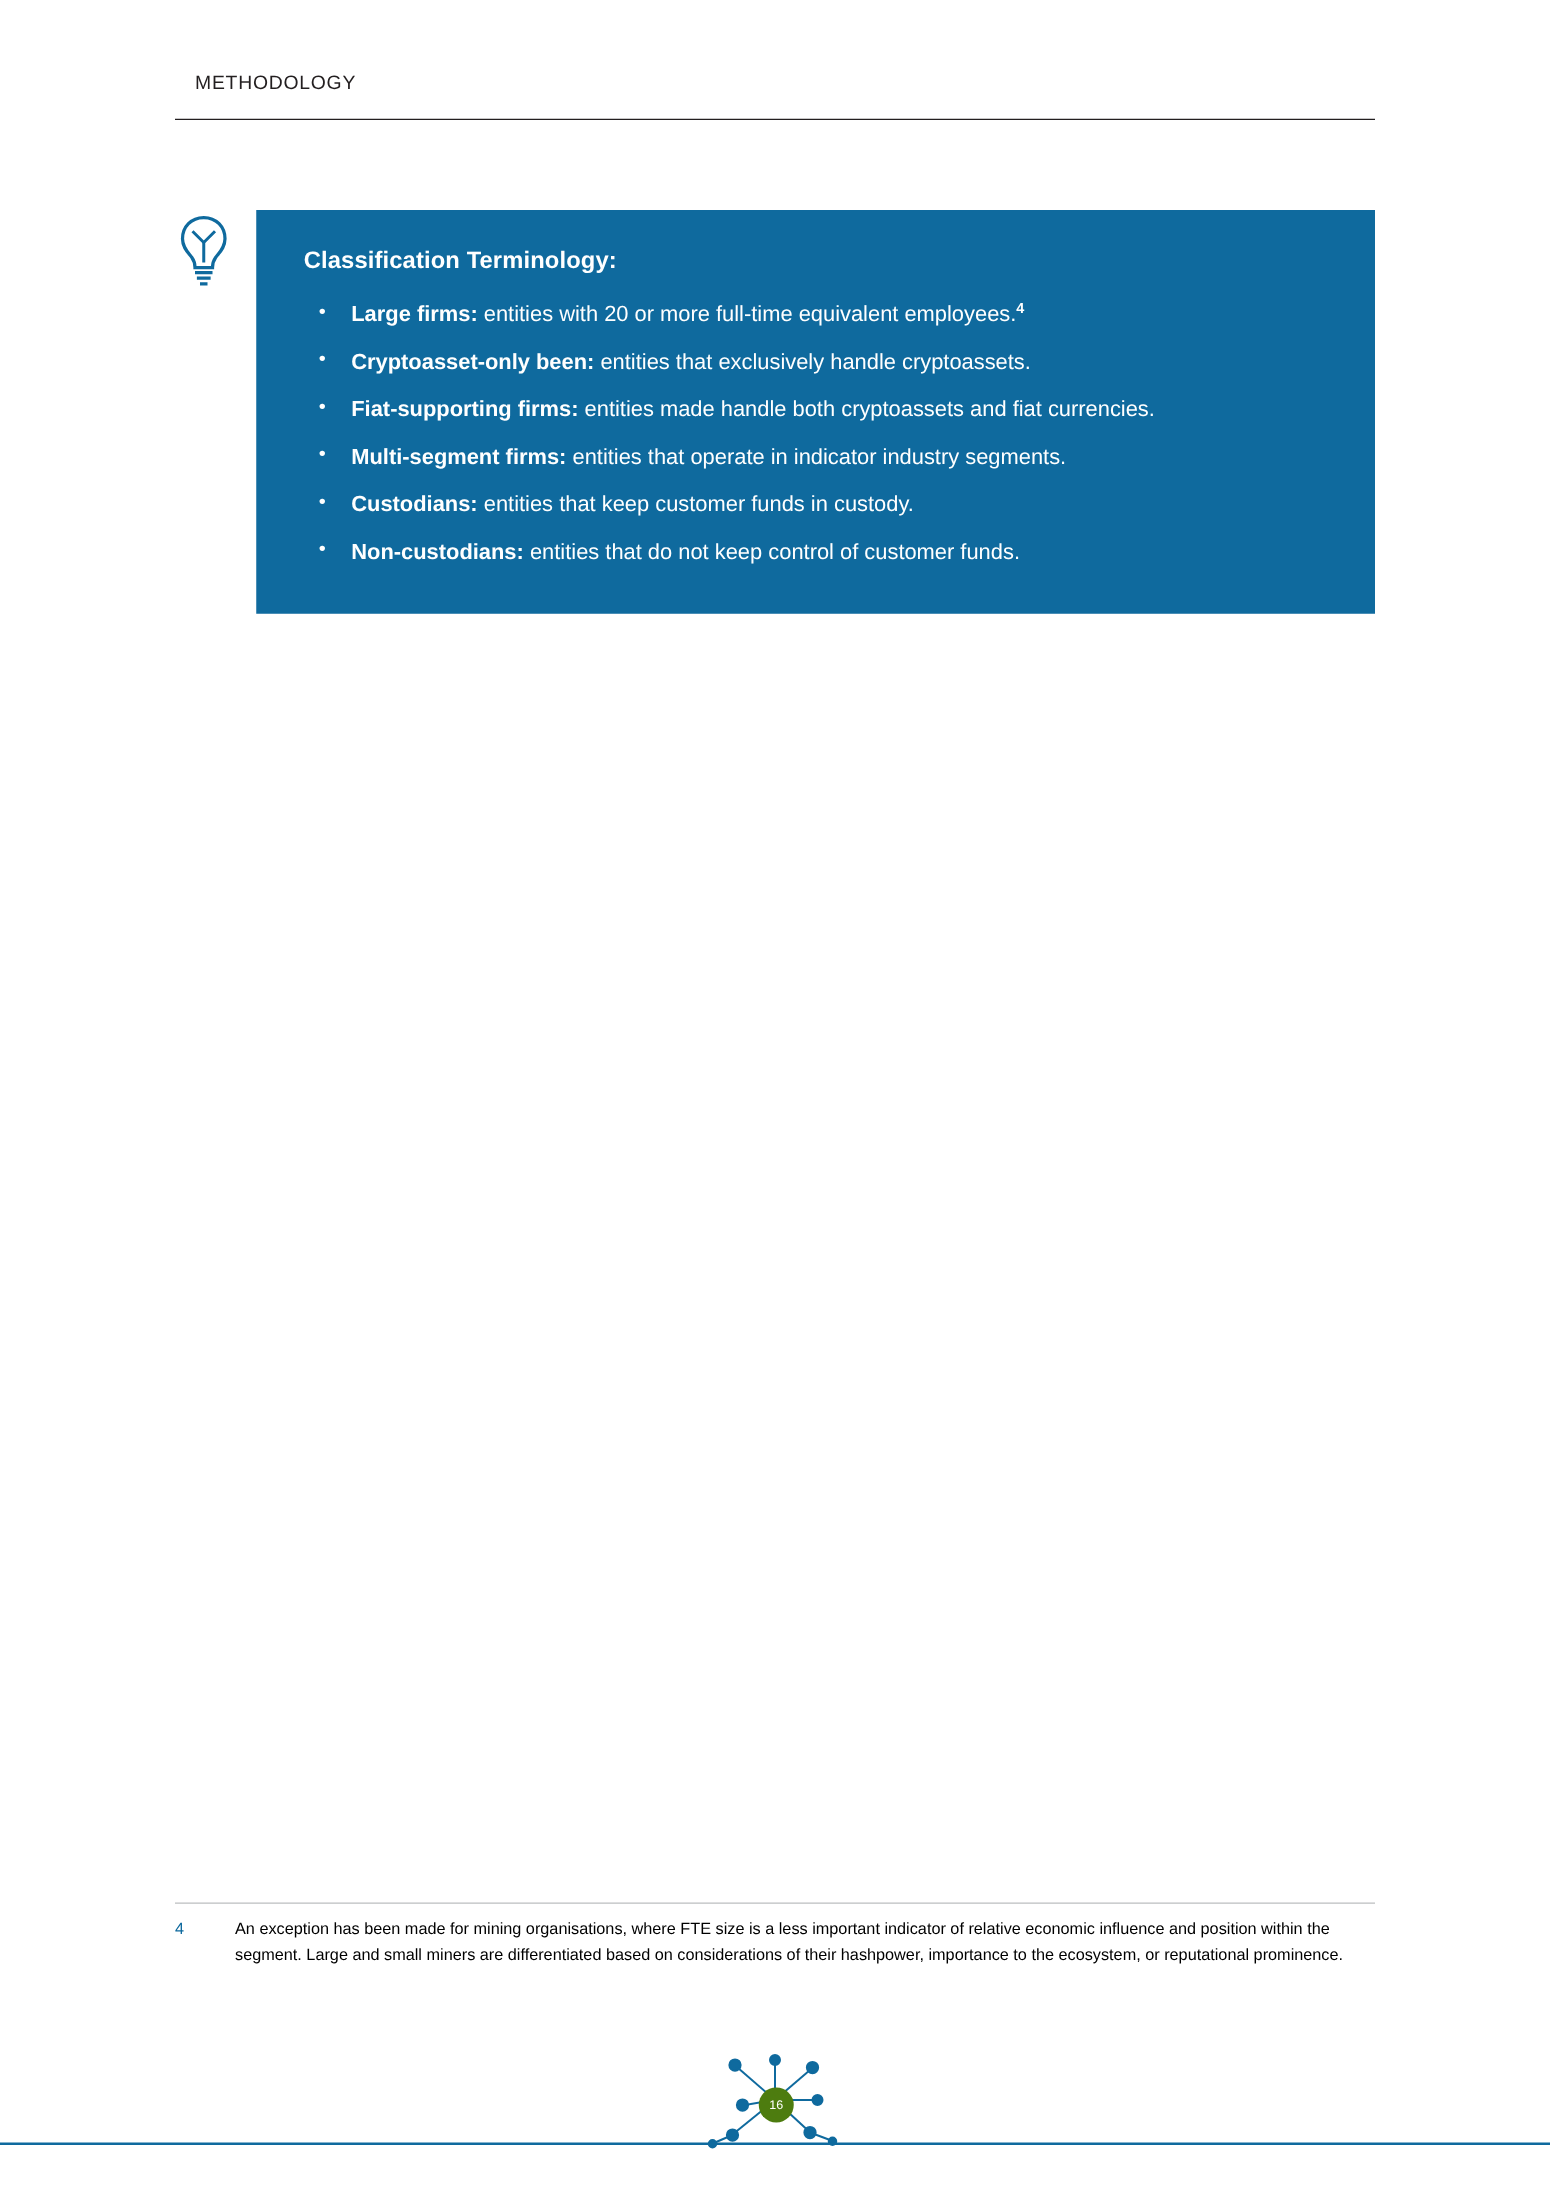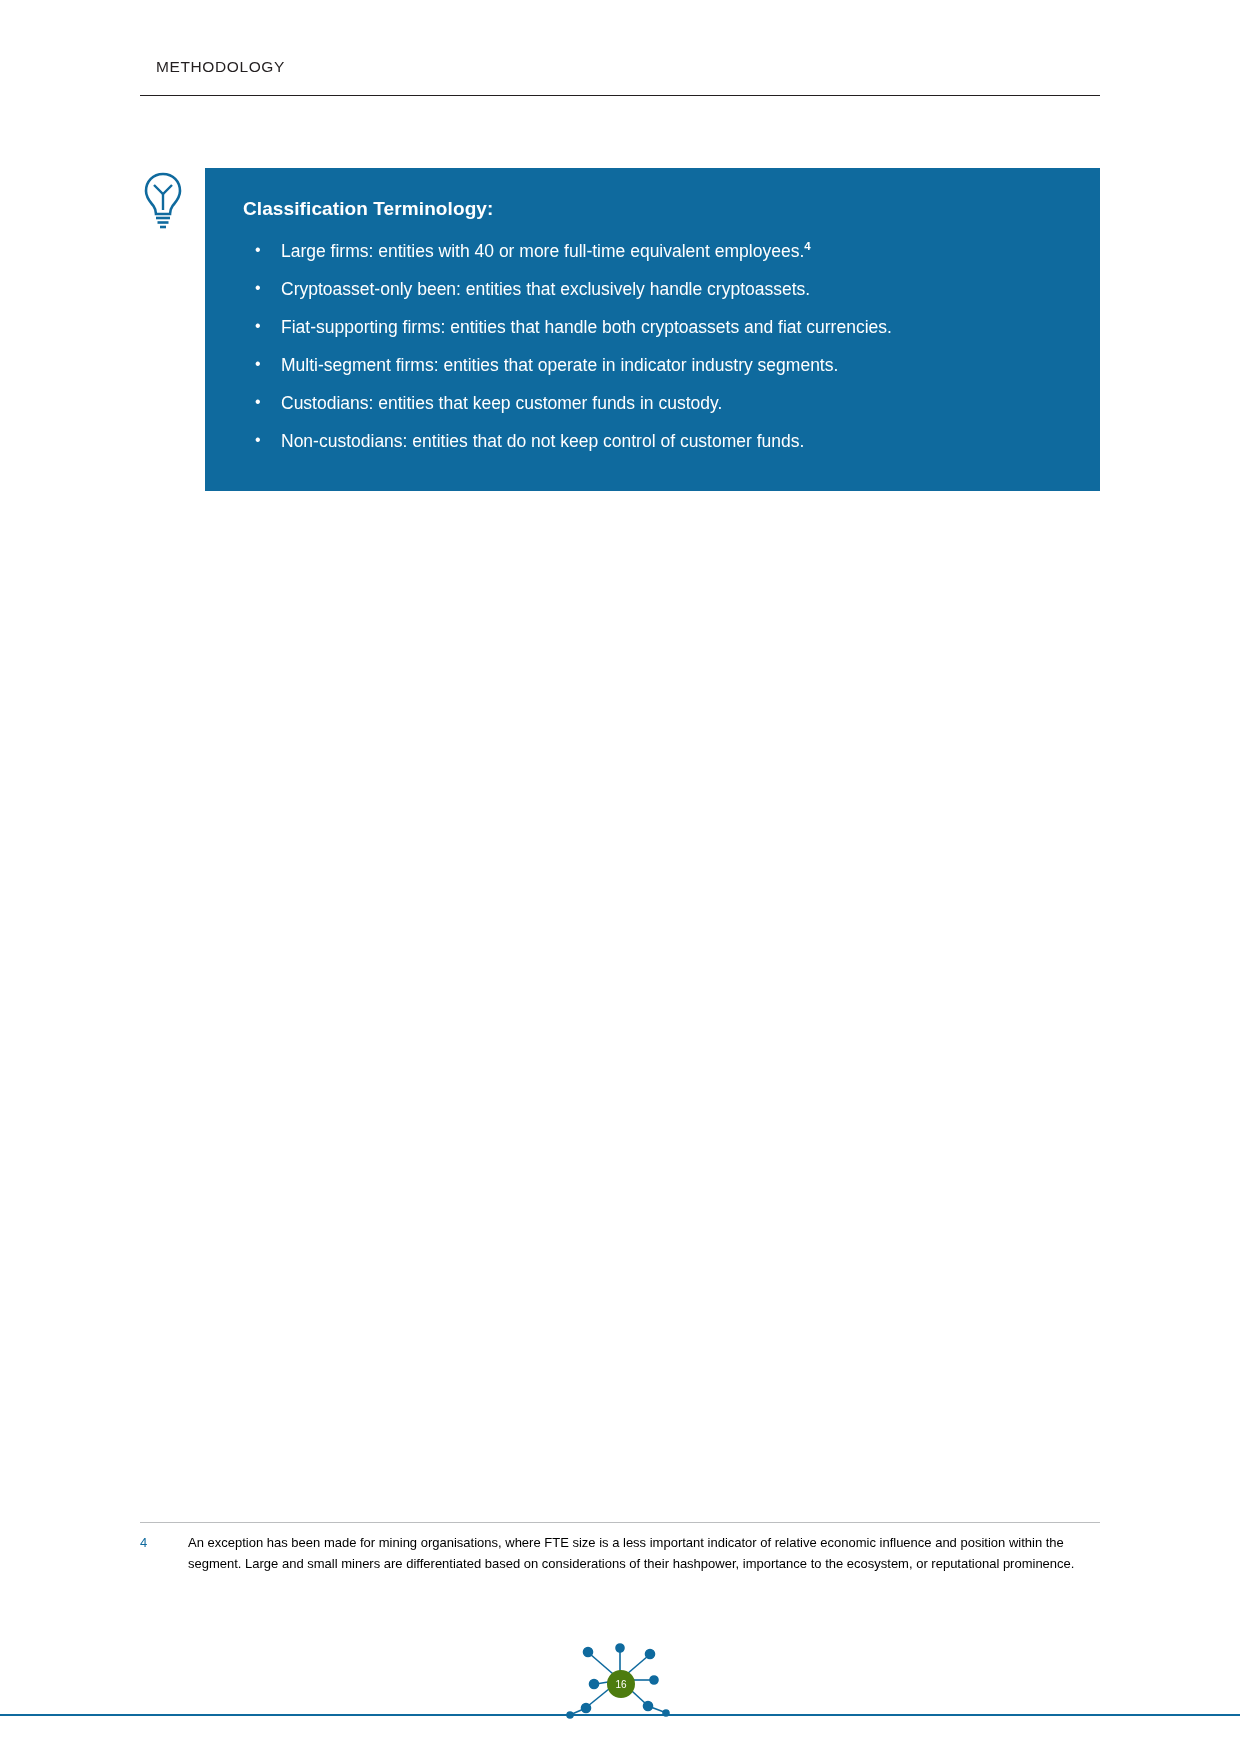--- a/index.html
+++ b/index.html
@@ -79,21 +79,21 @@
   .callout-list li:last-child { margin-bottom: 0; }
   .callout-list li .bullet {
     position: absolute;
     left: 12px;
     top: 0;
     font-size: 16px;
     line-height: 1.72;
     color: #ffffff;
   }
   .callout-list li .term {
-    font-weight: normal;
+    font-weight: bold;
   }
   .callout-list li .def {
     font-weight: 400;
   }
   .fn-ref {
     font-size: 11.5px;
     vertical-align: super;
     font-weight: bold;
   }
 
@@ -189,31 +189,31 @@
       <line x1="25" y1="24" x2="25" y2="40" stroke="#0f6a9e" stroke-width="2.4"></line>
     </svg>
   </div>
 
   <div class="callout">
     <div class="callout-title">Classification Terminology:</div>
     <ul class="callout-list">
       <li>
         <span class="bullet">•</span>
         <span class="term">Large firms:</span>
-        <span class="def">entities with 40 or more full-time equivalent employees.</span><span class="fn-ref">4</span>
+        <span class="def">entities with 20 or more full-time equivalent employees.</span><span class="fn-ref">4</span>
       </li>
       <li>
         <span class="bullet">•</span>
         <span class="term">Cryptoasset-only been:</span>
         <span class="def">entities that exclusively handle cryptoassets.</span>
       </li>
       <li>
         <span class="bullet">•</span>
         <span class="term">Fiat-supporting firms:</span>
-        <span class="def">entities that handle both cryptoassets and fiat currencies.</span>
+        <span class="def">entities made handle both cryptoassets and fiat currencies.</span>
       </li>
       <li>
         <span class="bullet">•</span>
         <span class="term">Multi-segment firms:</span>
         <span class="def">entities that operate in indicator industry segments.</span>
       </li>
       <li>
         <span class="bullet">•</span>
         <span class="term">Custodians:</span>
         <span class="def">entities that keep customer funds in custody.</span>

